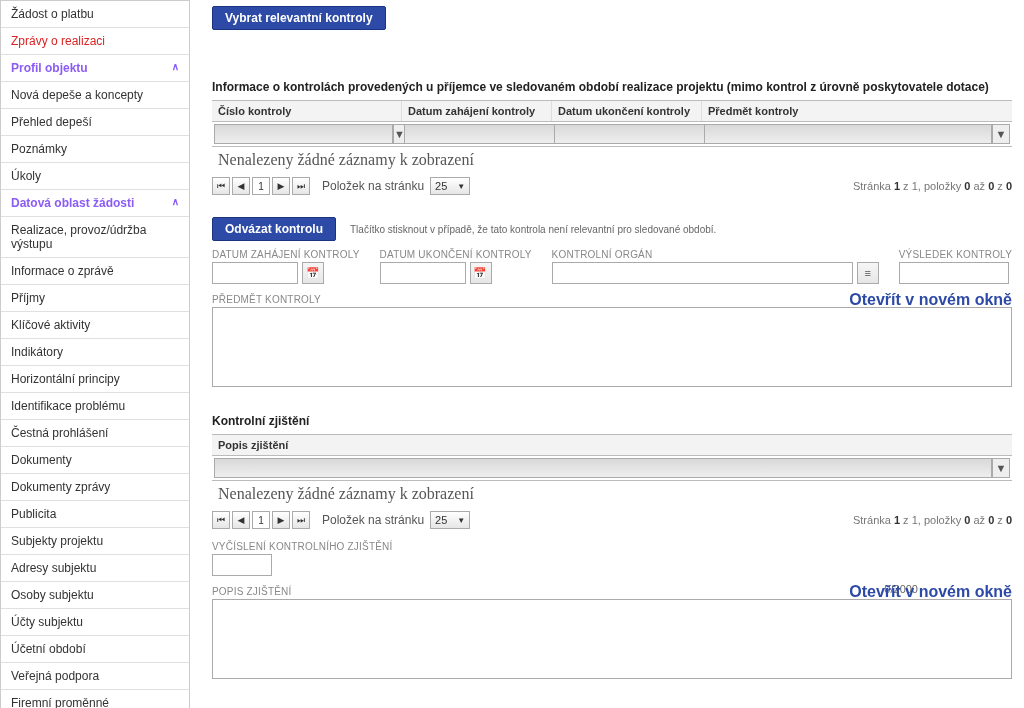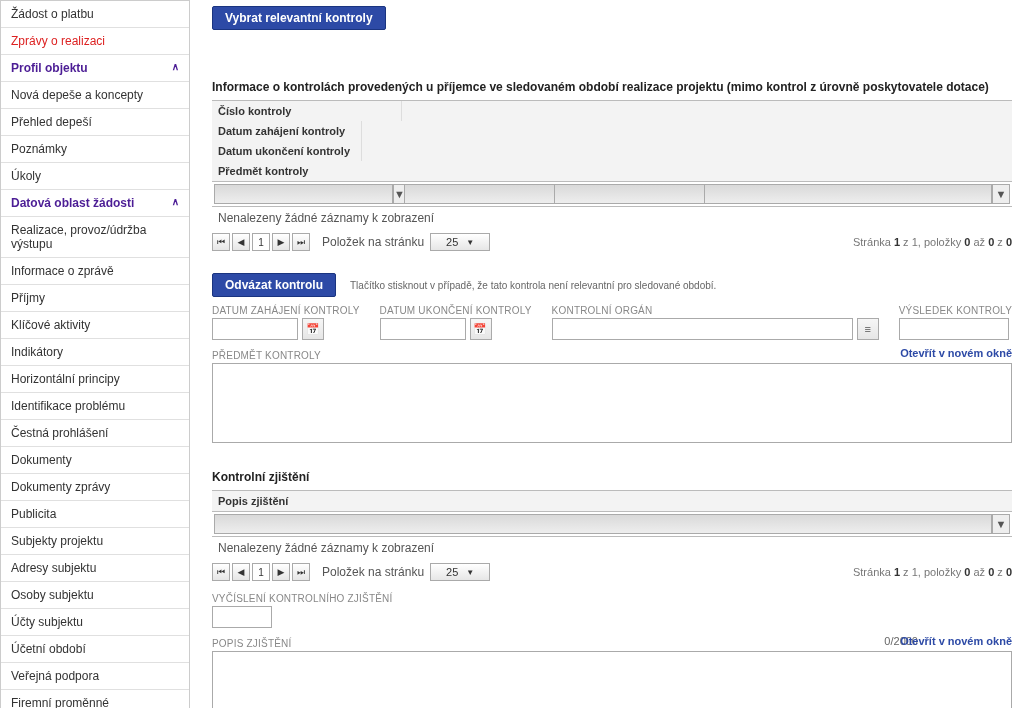--- a/index.html
+++ b/index.html
@@ -1,50 +1,50 @@
 <!DOCTYPE html>
 <html><head>
 <meta charset="utf-8">
 <style>
   * { box-sizing: border-box; margin: 0; padding: 0; }
   body { font-family: Arial, Helvetica, sans-serif; font-size: 12px; color: #333; background: #fff; width: 1024px; }
   .layout { display: flex; }
   .sidebar { width: 190px; border: 1px solid #ccc; background: #fff; }
   .sidebar-item { padding: 6px 10px; border-bottom: 1px solid #e0e0e0; cursor: pointer; position: relative; font-size: 12px; }
   .sidebar-item.bold { font-weight: bold; }
-  .sidebar-item.blue { color: #4c1d95; }
+  .sidebar-item.blue { color: #8b5cf6; }
   .sidebar-item.red { color: #d22; }
   .sidebar-chevron { position: absolute; right: 10px; top: 6px; font-size: 10px; }
   .main { flex: 1; padding: 0 12px 12px 22px; background: #fff; }
   .btn { display: inline-block; background: #2d4aa6; color: #fff; border: 1px solid #1a3480; padding: 4px 12px; font-weight: bold; font-size: 12px; border-radius: 2px; cursor: pointer; }
   .section-heading { font-weight: bold; color: #222; margin: 18px 0 6px 0; font-size: 12px; }
-  .grid-header-row { display: flex; border-top: 1px solid #bbb; border-bottom: 1px solid #bbb; background: #f3f3f3; flex-direction: column; }
+  .grid-header-row { display: flex; border-top: 1px solid #bbb; border-bottom: 1px solid #bbb; background: #f3f3f3; }
   .grid-header-cell { font-weight: bold; padding: 4px 6px; font-size: 11px; border-right: 1px solid #ddd; background: #f3f3f3; }
   .grid-filter-row { display: flex; border-bottom: 1px solid #bbb; }
   .grid-filter-cell { padding: 2px 2px; display: flex; align-items: center; }
   .grid-filter-input { flex: 1; height: 20px; border: 1px solid #aaa; background: linear-gradient(#d9d9d9, #eee); }
   .filter-icon { width: 18px; height: 20px; display: flex; align-items: center; justify-content: center; background: #eee; border: 1px solid #aaa; cursor: pointer; color: #555; font-size: 11px; }
-  .grid-empty { padding: 4px 6px; font-size: 12px; color: #555; }
+  .grid-empty { padding: 4px 6px; font-size: 16px; color: #555; font-family: Liberation Serif, serif; }
   .pager-row { display: flex; align-items: center; padding: 4px 0; }
   .pager-btn { width: 18px; height: 18px; border: 1px solid #aaa; background: linear-gradient(#fff, #e6e6e6); display: flex; align-items: center; justify-content: center; font-size: 9px; cursor: pointer; margin-right: 2px; }
   .pager-page { width: 18px; height: 18px; border: 1px solid #aaa; background: #fff; display: flex; align-items: center; justify-content: center; font-size: 10px; margin-right: 2px; }
   .pager-label { margin-left: 10px; font-size: 12px; color: #555; }
-  .page-size { width: 60px; height: 18px; border: 1px solid #aaa; background: linear-gradient(#fff,#e6e6e6); display: flex; align-items: center; padding: 0 15px; margin-left: 6px; font-size: 11px; justify-content: space-between; }
+  .page-size { width: 40px; height: 18px; border: 1px solid #aaa; background: linear-gradient(#fff,#e6e6e6); display: flex; align-items: center; padding: 0 4px; margin-left: 6px; font-size: 11px; justify-content: space-between; }
   .pager-status { margin-left: auto; font-size: 11px; color: #777; }
   .pager-status b { color: #333; font-weight: bold; }
   .form-row { display: flex; gap: 20px; margin-top: 8px; }
   .field-label { font-size: 10px; color: #888; text-transform: uppercase; margin-bottom: 2px; letter-spacing: 0.2px; }
   .field-group { display: flex; flex-direction: column; }
   .inline-input-wrap { display: flex; align-items: center; }
   .field-input { height: 22px; border: 1px solid #aaa; padding: 0 4px; font-size: 12px; }
   .icon-btn { width: 22px; height: 22px; border: 1px solid #aaa; background: linear-gradient(#f6f6f6,#e6e6e6); display: flex; align-items: center; justify-content: center; cursor: pointer; margin-left: 4px; font-size: 11px; color: #555; }
   .hint { font-size: 10px; color: #666; margin-left: 14px; }
   .textarea-wrap { position: relative; margin-top: 2px; }
   .textarea { width: 100%; height: 80px; border: 1px solid #aaa; resize: none; padding: 4px; font-size: 12px; }
-  .link-right { position: absolute; right: 0; top: -16px; color: #2d4aa6; font-weight: bold; font-size: 11px; cursor: pointer; }
+  .link-right { position: absolute; right: 0; top: -16px; color: #2d4aa6; font-weight: bold; font-size: 16px; cursor: pointer; }
   .counter-right { position: absolute; right: 94px; top: -16px; color: #666; font-size: 11px; }
   .col-cislo { width: 190px; }
   .col-dz { width: 150px; }
   .col-du { width: 150px; }
   .col-pred { flex: 1; }
 </style>
 </head>
 <body>
 
 <div class="layout">

